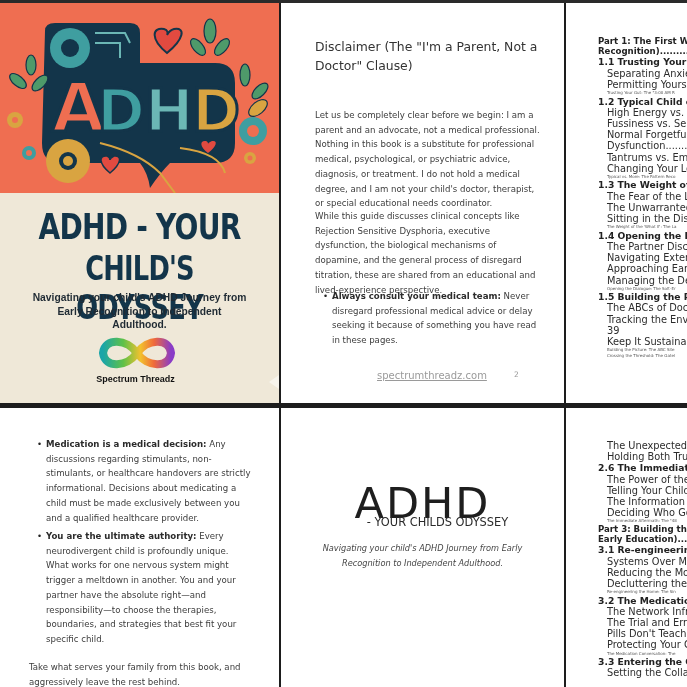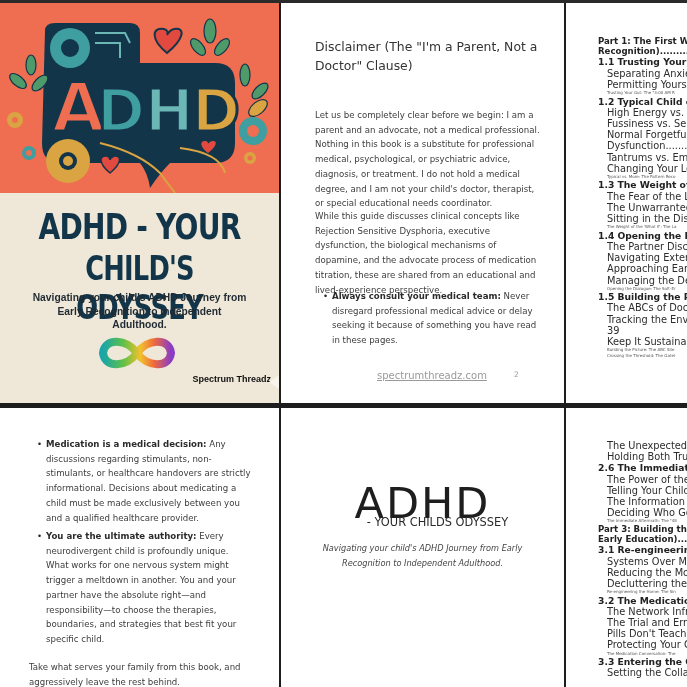--- a/index.html
+++ b/index.html
@@ -19,21 +19,21 @@
     
     .cover-art { position: absolute; left: 0; top: 0; width: 279px; height: 190px; background: #ef6e51; }
     .cover-art svg { position: absolute; left: 0; top: 0; }
     .cover-title { position: absolute; left: 0; width: 279px; text-align: center; color: #13354a;
       font-family: "DejaVu Sans", sans-serif; font-weight: bold; letter-spacing: -1px; transform: scaleX(0.78); }
     .cover-title.l1 { top: 203px; font-size: 36px; }
     .cover-title.l2 { top: 246px; font-size: 33px; }
     .cover-sub { position: absolute; left: 20px; top: 288px; width: 239px; text-align: center; color: #1f2a33;
       font-family: "Liberation Sans", sans-serif; font-weight: bold; font-size: 11.2px; line-height: 13.5px; transform: scaleX(0.92); }
     .cover-logo { position: absolute; left: 97px; top: 330px; }
-    .cover-brand { position: absolute; left: 0; top: 371px; width: 271px; text-align: right; font-family: "Liberation Sans", sans-serif;
+    .cover-brand { position: absolute; left: 0; top: 371px; width: 271px; text-align: center; font-family: "Liberation Sans", sans-serif;
       font-weight: bold; font-size: 9px; color: #111; }
     .cover-nav { position: absolute; left: 269px; top: 372px; width: 0; height: 0; border-top: 7px solid transparent; border-bottom: 7px solid transparent; border-right: 10px solid #f7f4ec; }
 
     
     .doc { font-family: "DejaVu Sans", sans-serif; color: #3a3a3a; }
     .h2 { position: absolute; left: 34px; top: 34px; width: 225px; font-size: 12.4px; line-height: 19px; color: #333; }
     .para { position: absolute; left: 34px; width: 225px; font-size: 8.6px; line-height: 14.7px; color: #3c3c3c; }
     .bullet { position: absolute; left: 51px; width: 210px; font-size: 8.6px; line-height: 14.7px; color: #3c3c3c; }
     .bullet::before { content: "•"; position: absolute; left: -9px; top: 0; color: #222; }
     .bullet b { color: #2b2b2b; font-weight: bold; }
@@ -130,21 +130,21 @@
     </defs>
     <path d="M40 20 C30 6 8 4 6 20 C8 36 30 34 40 20 C50 6 72 4 74 20 C72 36 50 34 40 20 Z" fill="none" stroke="url(#rb)" stroke-width="8"></path>
   </svg>
   <div class="cover-brand">Spectrum Threadz</div>
   <div class="cover-nav"></div>
 </div>
 
 <div class="page doc" id="p-disc">
   <div class="h2">Disclaimer (The "I'm a Parent, Not a Doctor" Clause)</div>
   <div class="para" style="top:77px;margin-top:28px;">Let us be completely clear before we begin: I am a parent and an advocate, not a medical professional. Nothing in this book is a substitute for professional medical, psychological, or psychiatric advice, diagnosis, or treatment. I do not hold a medical degree, and I am not your child's doctor, therapist, or special educational needs coordinator.</div>
-  <div class="para" style="top:206px;">While this guide discusses clinical concepts like Rejection Sensitive Dysphoria, executive dysfunction, the biological mechanisms of dopamine, and the advocate process of medication titration, these are shared from an educational and lived-experience perspective.</div>
+  <div class="para" style="top:206px;">While this guide discusses clinical concepts like Rejection Sensitive Dysphoria, executive dysfunction, the biological mechanisms of dopamine, and the general process of disregard titration, these are shared from an educational and lived-experience perspective.</div>
   <div class="bullet" style="top:286px;"><b>Always consult your medical team:</b><span> Never disregard professional medical advice or delay seeking it because of something you have read in these pages.</span></div>
   <div class="footer-link">spectrumthreadz.com</div>
   <div class="footer-num">2</div>
 </div>
 
 <div class="page" id="p-toc1">
   <div class="toc" style="top:33px;" id="toc1">
       <div class="row part">Part 1: The First Whis</div>
       <div class="row part">Recognition)........................</div>
       <div class="row sec">1.1 Trusting Your Gut</div>

